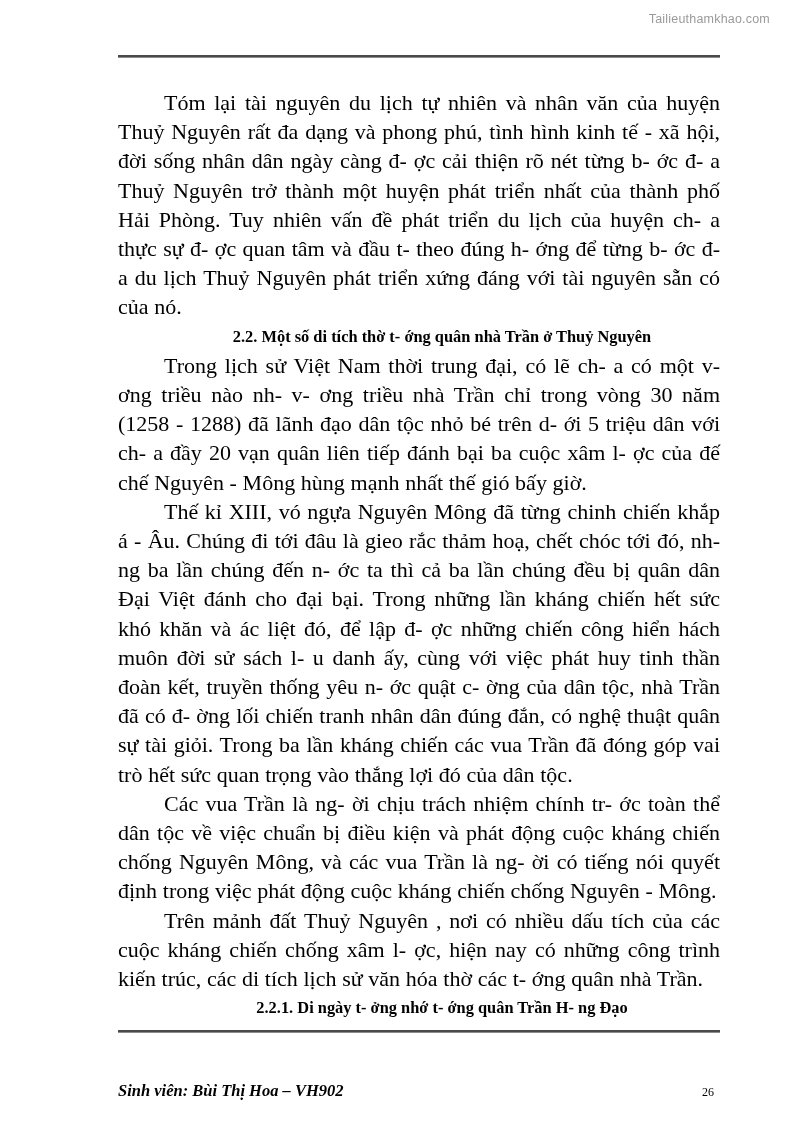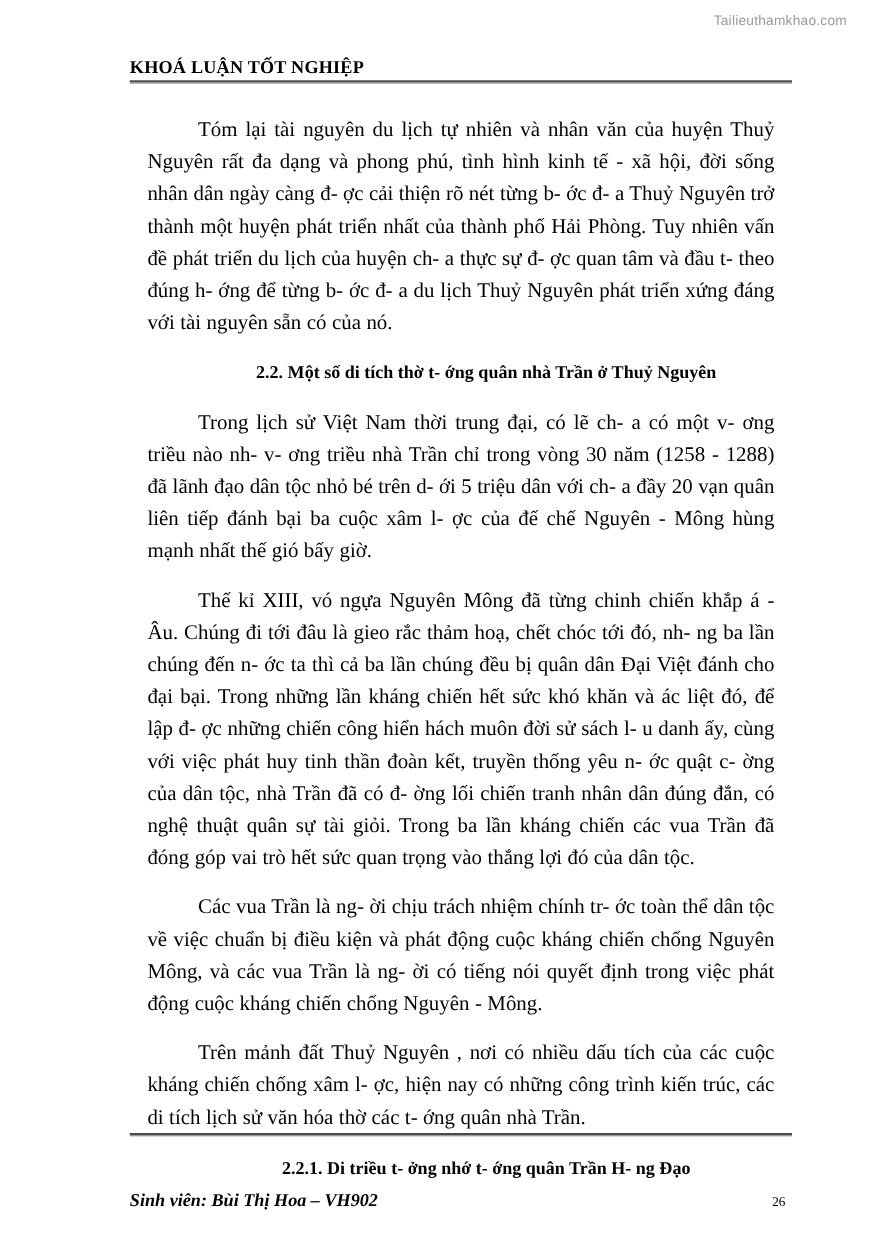--- a/index.html
+++ b/index.html
@@ -65,22 +65,22 @@
 
   
   .content {
     position: absolute;
     left: 118px;
     top: 88px;
     width: 602px;
   }
 
   p.para {
-    margin: 16px;
-    font-size: 19px;
+    margin: 0;
+    font-size: 22px;
     line-height: 29.2px;
     text-align: justify;
     text-indent: 46px;
     hyphens: none;
     word-spacing: 0.2px;
   }
 
   h3.heading {
     margin: 0;
     font-size: 16.4px;
@@ -123,32 +123,31 @@
   }
 </style>
 </head>
 <body>
 
 <div class="page">
 
   <div class="watermark">Tailieuthamkhao.com</div>
 
   <div class="header">
-    <div class="header-title">KHOÁ LUẬN TỐT NGHIỆP</div>
     <div class="rule-double"></div>
   </div>
 
   <div class="content" id="content-root">
       <p class="para">Tóm lại tài nguyên du lịch tự nhiên và nhân văn của huyện Thuỷ Nguyên rất đa dạng và phong phú, tình hình kinh tế - xã hội, đời sống nhân dân ngày càng đ- ợc cải thiện rõ nét từng b- ớc đ- a Thuỷ Nguyên trở thành một huyện phát triển nhất của thành phố Hải Phòng. Tuy nhiên vấn đề phát triển du lịch của huyện ch- a thực sự đ- ợc quan tâm và đầu t-  theo đúng h- ớng để từng b- ớc đ- a du lịch Thuỷ Nguyên phát triển xứng đáng với tài nguyên sẵn có của nó.</p>
       <h3 class="heading">2.2. Một số di tích thờ t- ớng quân nhà Trần ở Thuỷ Nguyên</h3>
       <p class="para"> Trong lịch sử Việt Nam thời trung đại, có lẽ ch- a có một v- ơng triều nào nh-  v- ơng triều nhà Trần chỉ trong vòng 30 năm (1258 - 1288) đã lãnh đạo dân tộc nhỏ bé trên d- ới 5 triệu dân với ch- a đầy 20 vạn quân liên tiếp đánh bại ba cuộc xâm l- ợc của đế chế Nguyên - Mông hùng mạnh nhất thế gió bấy giờ.</p>
       <p class="para">Thế kỉ XIII, vó ngựa Nguyên Mông đã từng chinh chiến khắp á - Âu. Chúng đi tới đâu là gieo rắc thảm hoạ, chết chóc tới đó, nh- ng ba lần chúng đến n- ớc ta thì cả ba lần chúng đều bị quân dân Đại Việt đánh cho đại bại. Trong những lần kháng chiến hết sức khó khăn và ác liệt đó, để lập đ- ợc những chiến công hiển hách muôn đời sử sách l- u danh ấy, cùng với việc phát huy tinh thần đoàn kết, truyền thống yêu n- ớc quật c- ờng của dân tộc, nhà Trần đã có đ- ờng lối chiến tranh nhân dân đúng đắn, có nghệ thuật quân sự tài giỏi. Trong ba lần kháng chiến các vua Trần đã đóng góp vai trò hết sức quan trọng vào thắng lợi đó của dân tộc.</p>
       <p class="para">Các vua Trần là ng- ời chịu trách nhiệm chính tr- ớc toàn thể dân tộc về việc chuẩn bị điều kiện và phát động cuộc kháng chiến chống Nguyên Mông, và các vua Trần là ng- ời có tiếng nói quyết định trong việc phát động cuộc kháng chiến chống Nguyên - Mông.</p>
       <p class="para">Trên mảnh đất Thuỷ Nguyên , nơi có nhiều dấu tích của các cuộc kháng chiến chống xâm l- ợc, hiện nay có những công trình kiến trúc, các di tích lịch sử văn hóa thờ các t- ớng quân nhà Trần.</p>
-      <h3 class="heading">2.2.1. Di triều t- ởng nhớ t- ớng quân Trần H- ng Đạo</h3>
+      <h3 class="heading">2.2.1. Di ngày t- ởng nhớ t- ớng quân Trần H- ng Đạo</h3>
     </div>
 
   <div class="footer">
     <div class="rule-double"></div>
     <div class="footer-row">
       <span class="footer-name">Sinh viên: Bùi Thị Hoa  – VH902</span>
       <span class="footer-page">26</span>
     </div>
   </div>
 

